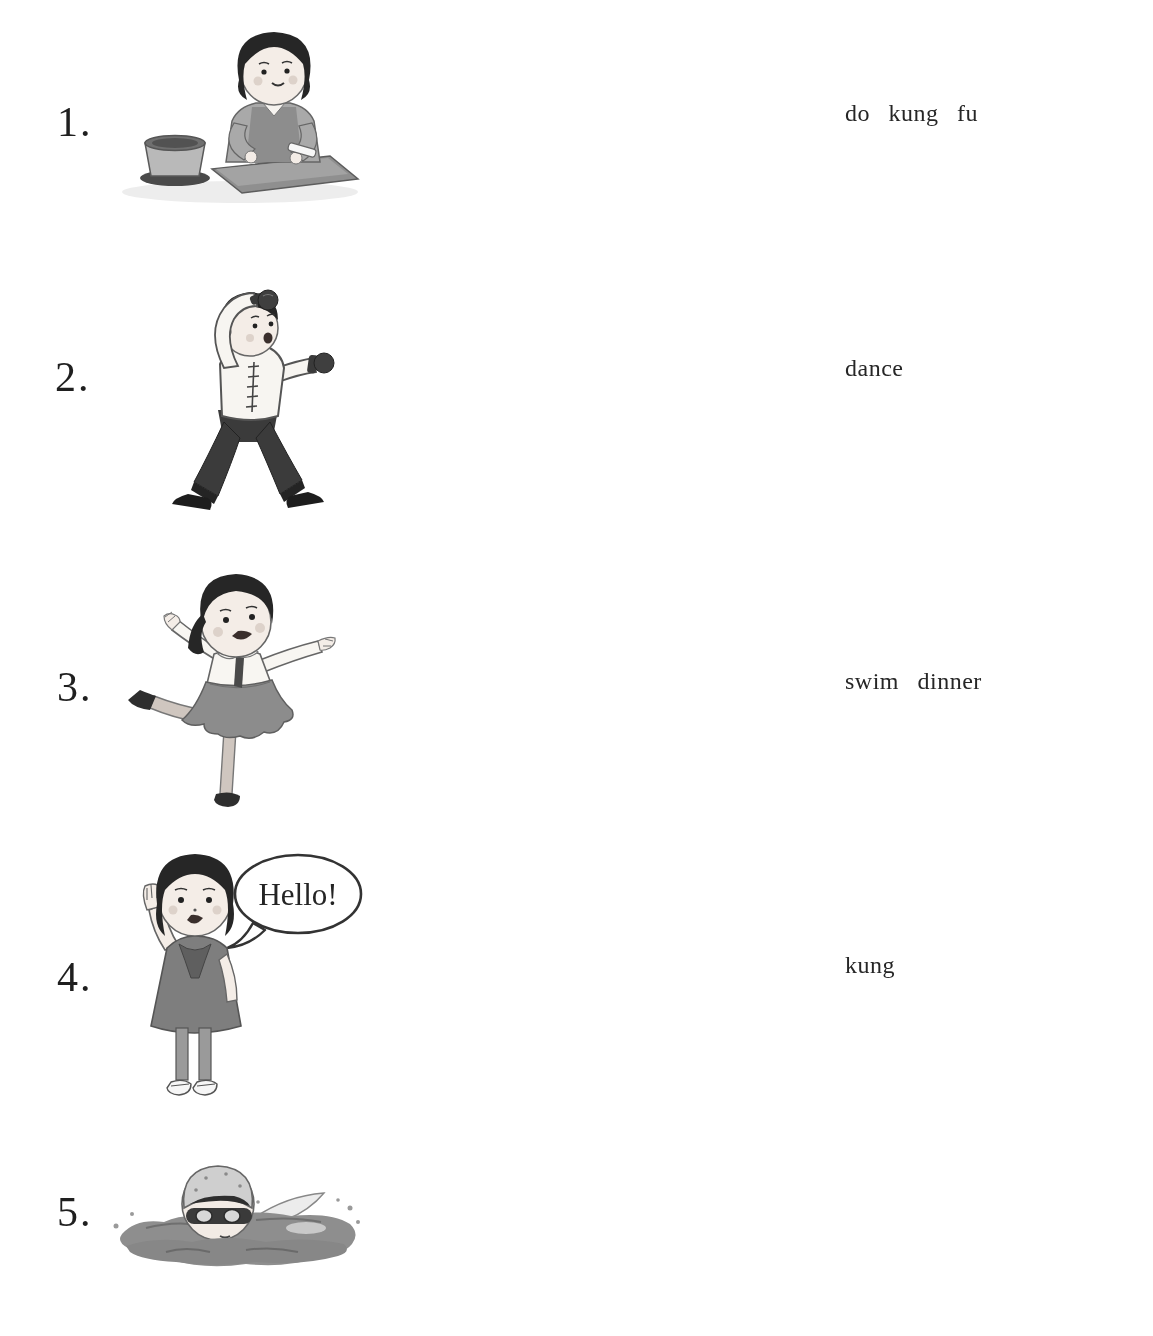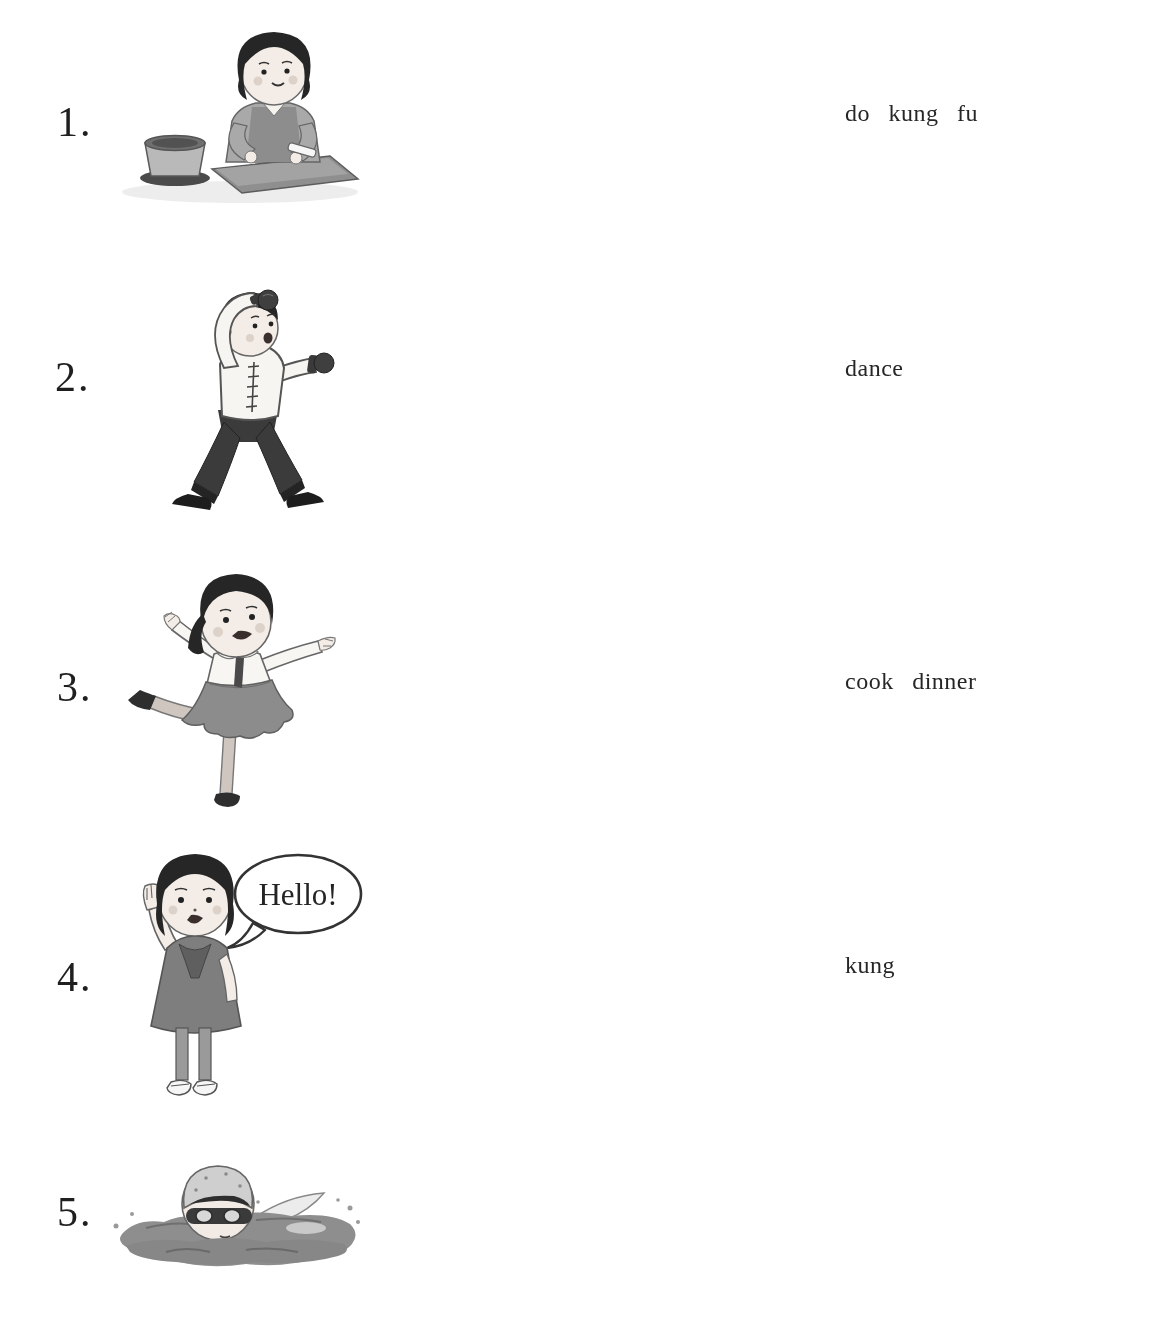--- a/index.html
+++ b/index.html
@@ -167,21 +167,21 @@
 
       <circle cx="106" cy="58" r="3" fill="#222"></circle>
       <circle cx="132" cy="55" r="3" fill="#222"></circle>
       <path d="M100 49 Q106 46 111 49 M126 46 Q132 43 137 46" fill="none" stroke="#333" stroke-width="1.6"></path>
       <path d="M112 74 Q122 82 132 72 Q126 68 118 69 Z" fill="#3a2f2c"></path>
       <circle cx="98" cy="70" r="5" fill="#ddd2ca"></circle>
       <circle cx="140" cy="66" r="5" fill="#ddd2ca"></circle>
     </svg>
   </div>
 
-  <div class="abs match-label" style="left:845px; top:668px;">cook dinner</div>
+  <div class="abs match-label" style="left:845px; top:668px;">swim dinner</div>
 
   <div class="abs item-number" style="left:57px; top:953px;">4.</div>
 
   <div class="abs illus" style="left:135px; top:848px; width:242px; height:256px;text-align:center;">
     <svg viewBox="0 0 242 256" xmlns="http://www.w3.org/2000/svg">
 
       <g>
         <ellipse cx="163" cy="46" rx="63" ry="39" fill="#ffffff" stroke="#333" stroke-width="2.6"></ellipse>
         <path d="M118 75 Q108 94 92 100 Q114 98 130 82 Z" fill="#ffffff" stroke="#333" stroke-width="2.4" stroke-linejoin="round"></path>
         <text class="bubble-text" x="163" y="57" text-anchor="middle">Hello!</text>

